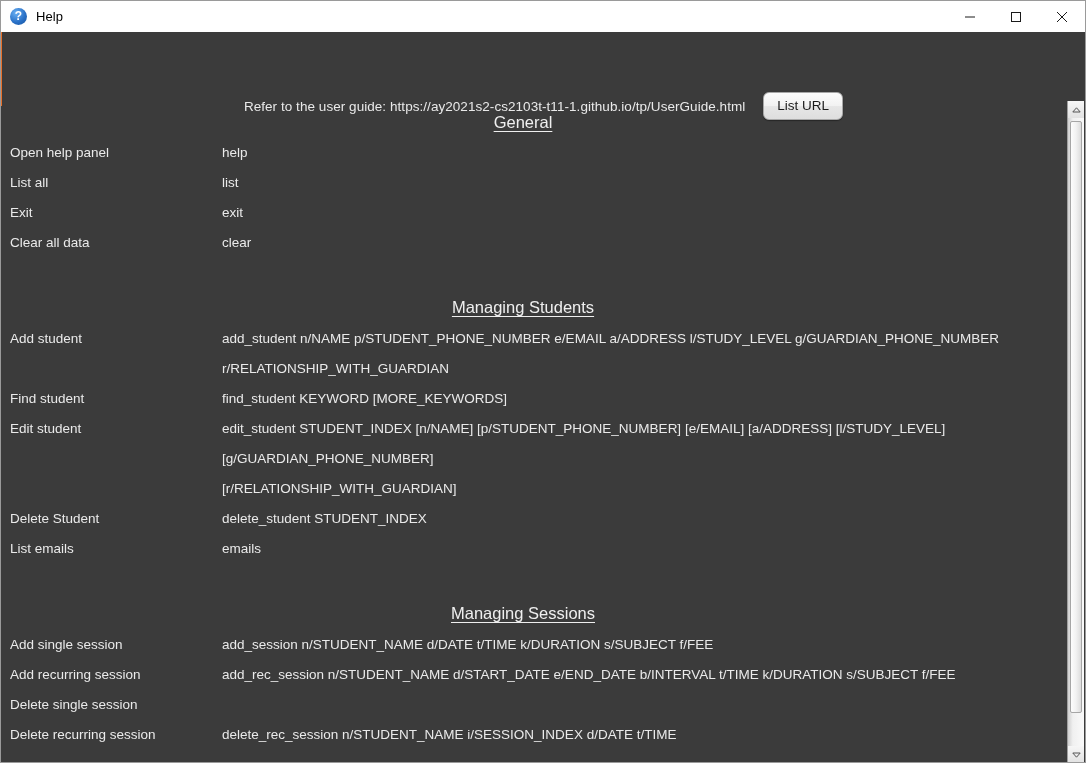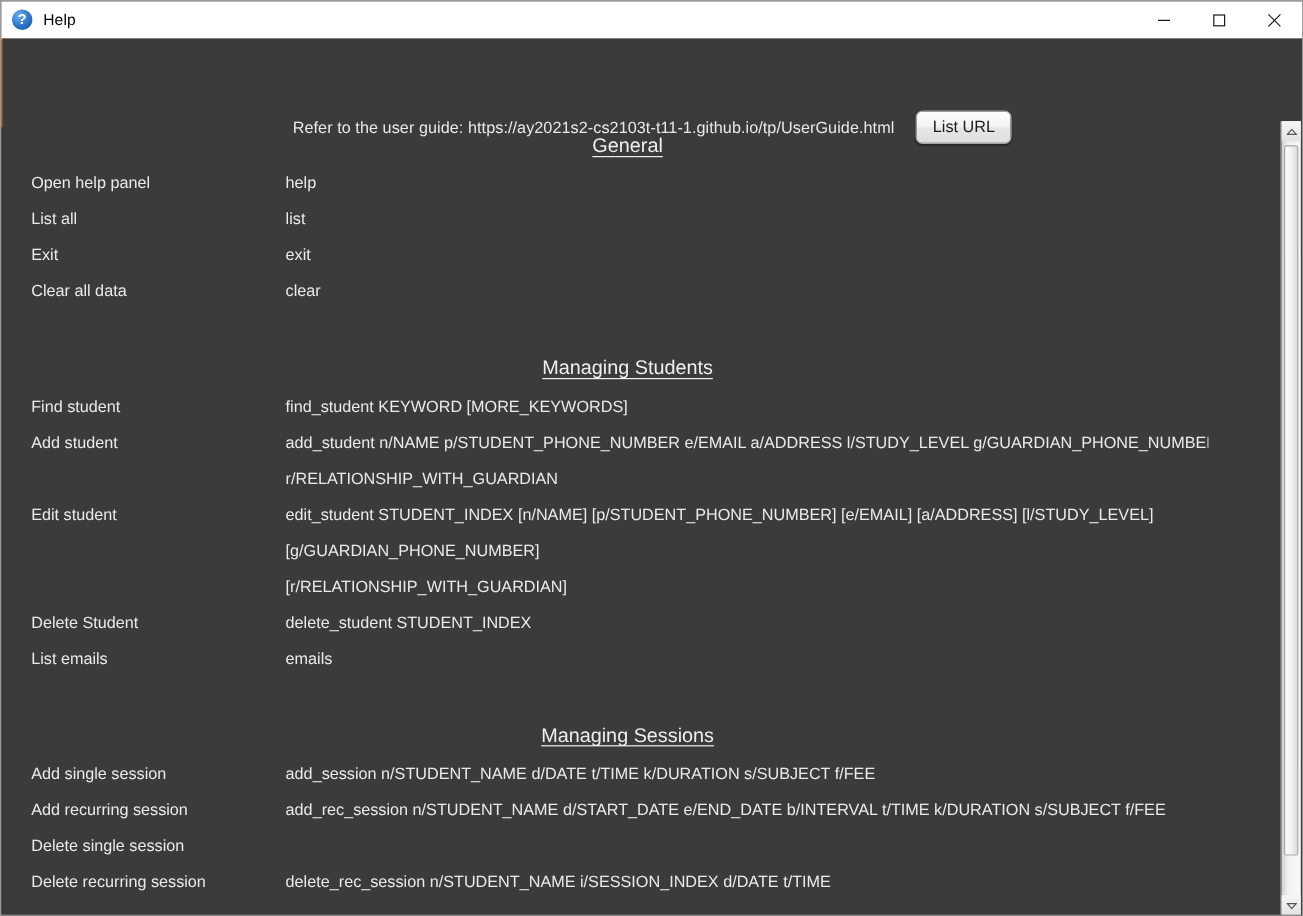--- a/index.html
+++ b/index.html
@@ -150,21 +150,20 @@
     height: 44px;
     line-height: 54px;
     margin-left: -20px;
   }
   .section-header.first { line-height: 44px; height: 38px; }
 
   .row {
     display: flex;
     align-items: flex-start;
     min-height: 30px;
-    padding-left: 16px;
   }
   .row .c-action {
     width: 220px;
     flex: 0 0 220px;
     padding-left: 8px;
     box-sizing: border-box;
     font-size: 13.5px;
     color: #eaeaea;
     line-height: 30px;
     white-space: nowrap;
@@ -274,26 +273,26 @@
         </div>
         <div class="row">
           <div class="c-action">Clear all data</div>
           <div class="c-format">clear</div>
         </div>
 
         <div class="gap"></div>
 
         <div class="section-header">Managing Students</div>
         <div class="row">
+          <div class="c-action">Add student</div>
+          <div class="c-format">add_student n/NAME p/STUDENT_PHONE_NUMBER e/EMAIL a/ADDRESS l/STUDY_LEVEL g/GUARDIAN_PHONE_NUMBER r/RELATIONSHIP_WITH_GUARDIAN</div>
+        </div>
+        <div class="row">
           <div class="c-action">Find student</div>
           <div class="c-format">find_student KEYWORD [MORE_KEYWORDS]</div>
-        </div>
-        <div class="row">
-          <div class="c-action">Add student</div>
-          <div class="c-format">add_student n/NAME p/STUDENT_PHONE_NUMBER e/EMAIL a/ADDRESS l/STUDY_LEVEL g/GUARDIAN_PHONE_NUMBER r/RELATIONSHIP_WITH_GUARDIAN</div>
         </div>
         <div class="row">
           <div class="c-action">Edit student</div>
           <div class="c-format">
             <span class="wrap-line">edit_student STUDENT_INDEX [n/NAME] [p/STUDENT_PHONE_NUMBER] [e/EMAIL] [a/ADDRESS] [l/STUDY_LEVEL] [g/GUARDIAN_PHONE_NUMBER]</span>
             <span class="wrap-line">[r/RELATIONSHIP_WITH_GUARDIAN]</span>
           </div>
         </div>
         <div class="row">
           <div class="c-action">Delete Student</div>

